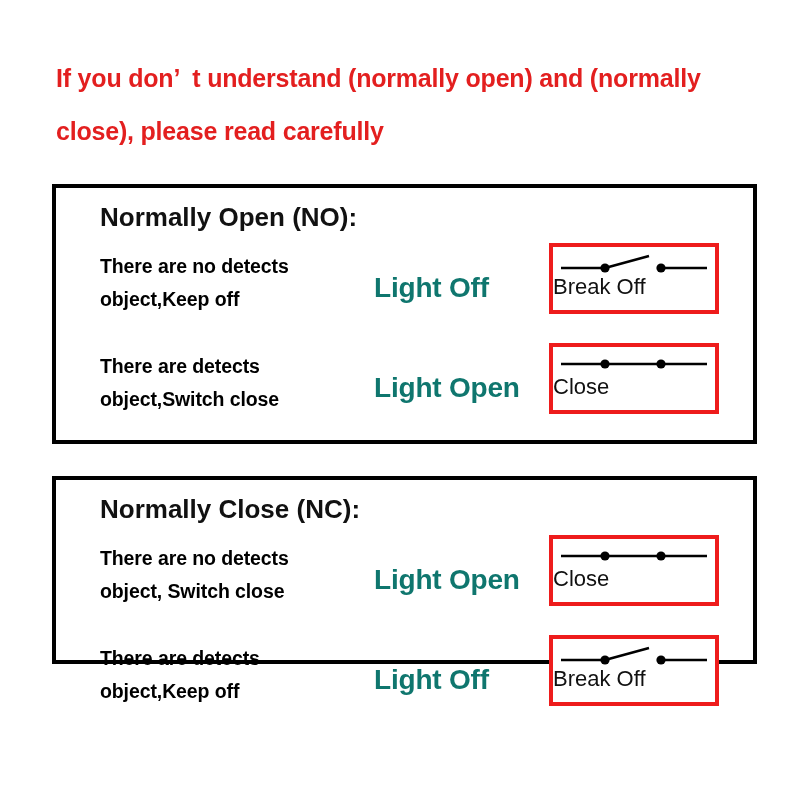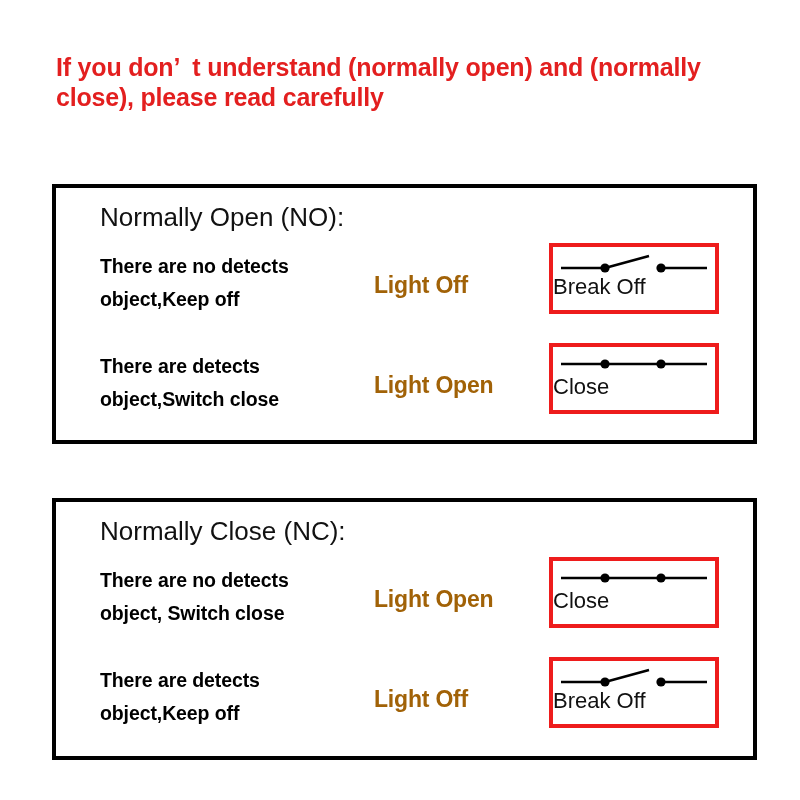--- a/index.html
+++ b/index.html
@@ -19,43 +19,43 @@
 
   
   .heading {
     position: absolute;
     left: 56px;
     top: 52px;
     width: 716px;
     color: #e31f1f;
     font-size: 25px;
     font-weight: bold;
-    line-height: 30px;
+    line-height: 53px;
     letter-spacing: -0.2px;
     white-space: pre-wrap;
   }
 
   
   .panel {
     position: absolute;
     left: 52px;
     width: 705px;
     border: 4px solid #000000;
     background: #ffffff;
     box-sizing: border-box;
   }
   #panel-no { top: 184px;  height: 260px; }
-  #panel-nc { top: 498px;  height: 262px; }
+  #panel-nc { top: 476px;  height: 188px; }
 
   .panel-title {
     position: absolute;
     left: 44px;
     top: 14px;
     font-size: 26px;
-    font-weight: 400;
+    font-weight: 700;
     color: #111111;
     letter-spacing: 0px;
     white-space: nowrap;
   }
 
   
   .row {
     position: absolute;
     left: 0;
     right: 0;
@@ -75,23 +75,23 @@
     line-height: 33px;
     letter-spacing: -0.1px;
     white-space: pre-line;
   }
 
   .light {
     position: absolute;
     left: 318px;
     top: 22px;
     width: 190px;
-    font-size: 23px;
+    font-size: 28px;
     font-weight: bold;
-    color: #a16207;
+    color: #0f766e;
     letter-spacing: -0.2px;
     white-space: nowrap;
   }
 
   
   .sym-box {
     position: absolute;
     left: 493px;
     top: -7px;
     width: 170px;

